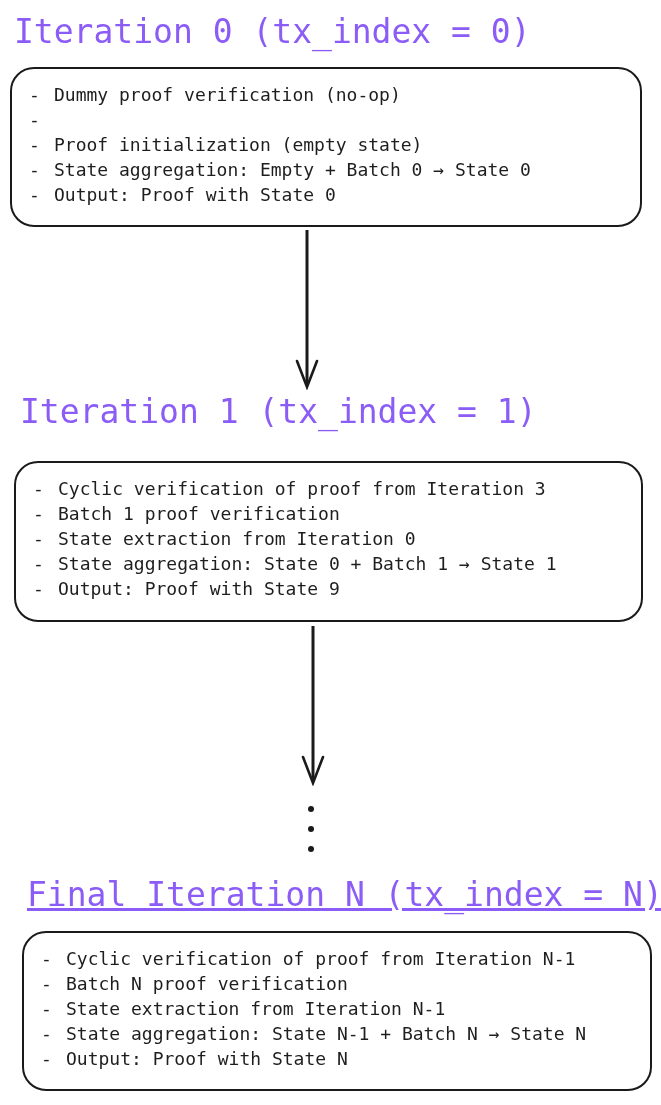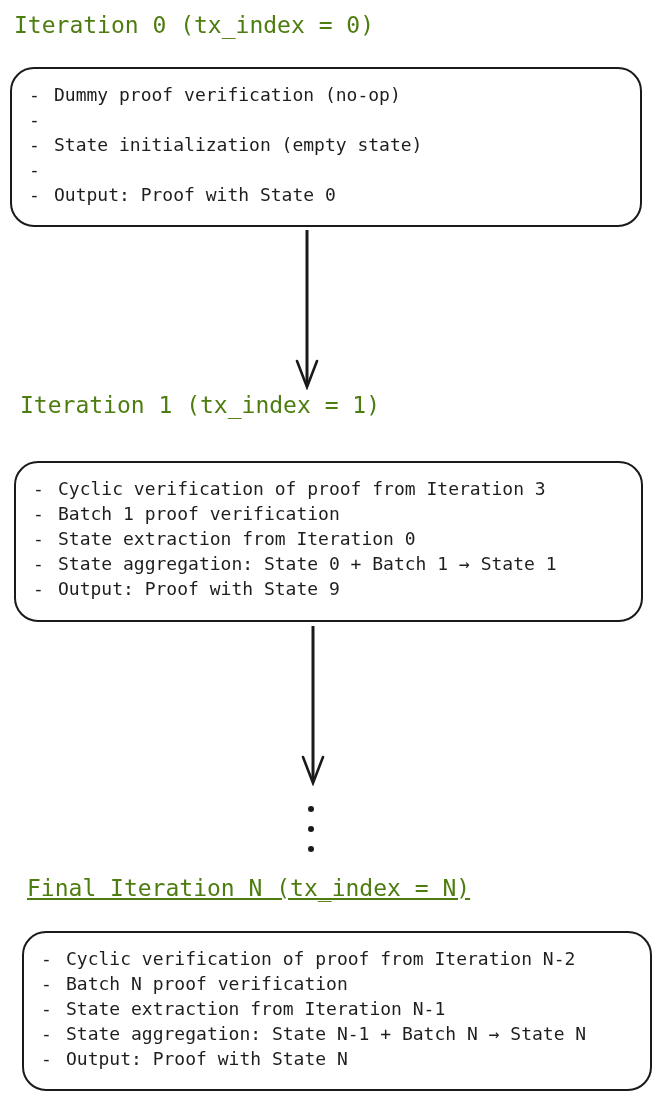--- a/index.html
+++ b/index.html
@@ -11,24 +11,24 @@
     position: relative;
     width: 661px;
     height: 1105px;
     background: #ffffff;
     font-family: "DejaVu Sans Mono", "Liberation Mono", monospace;
     color: #1e1e1e;
     overflow: hidden;
   }
   .section-title {
     position: absolute;
-    font-size: 23px;
+    font-size: 33px;
     letter-spacing: 0px;
     white-space: nowrap;
-    color: #4d7c0f;
+    color: #8b5cf6;
   }
   .step-box {
     position: absolute;
     box-sizing: border-box;
     border: 2.5px solid #1a1a1a;
     border-radius: 24px;
     background: #ffffff;
     padding: 13px 14px 0 17px;
   }
   .box-line {
@@ -71,24 +71,25 @@
   <div class="step-box" style="left:10px; top:67px; width:632px; height:160px;">
     <div class="box-line">
       <span class="bullet">-</span>
       <span>Dummy proof verification (no-op)</span>
     </div>
     <div class="box-line">
       <span class="bullet">-</span>
     </div>
     <div class="box-line">
       <span class="bullet">-</span>
-      <span>State initialization (empty state)</span>
+      <span>Proof initialization (empty state)</span>
     </div>
     <div class="box-line">
       <span class="bullet">-</span>
+      <span>State aggregation: Empty + Batch 0 → State 0</span>
     </div>
     <div class="box-line">
       <span class="bullet">-</span>
       <span>Output: Proof with State 0</span>
     </div>
   </div>
 
   <svg class="arrow" style="left:291px; top:230px;" viewBox="0 0 32 160">
     <line x1="16" y1="0" x2="16" y2="154" stroke="#1a1a1a" stroke-width="3"></line>
     <polyline points="6,131 16,157 26,131" fill="none" stroke="#1a1a1a" stroke-width="2.6" stroke-linecap="round"></polyline>
@@ -128,21 +129,21 @@
     <div class="dot"></div>
     <div class="dot"></div>
     <div class="dot"></div>
   </div>
 
   <div class="section-title" style="left:27px; top:875px;text-decoration:underline;">Final Iteration N (tx_index = N)</div>
 
   <div class="step-box" style="left:22px; top:931px; width:630px; height:160px;">
     <div class="box-line">
       <span class="bullet">-</span>
-      <span>Cyclic verification of proof from Iteration N-2</span>
+      <span>Cyclic verification of proof from Iteration N-1</span>
     </div>
     <div class="box-line">
       <span class="bullet">-</span>
       <span>Batch N proof verification</span>
     </div>
     <div class="box-line">
       <span class="bullet">-</span>
       <span>State extraction from Iteration N-1</span>
     </div>
     <div class="box-line">

